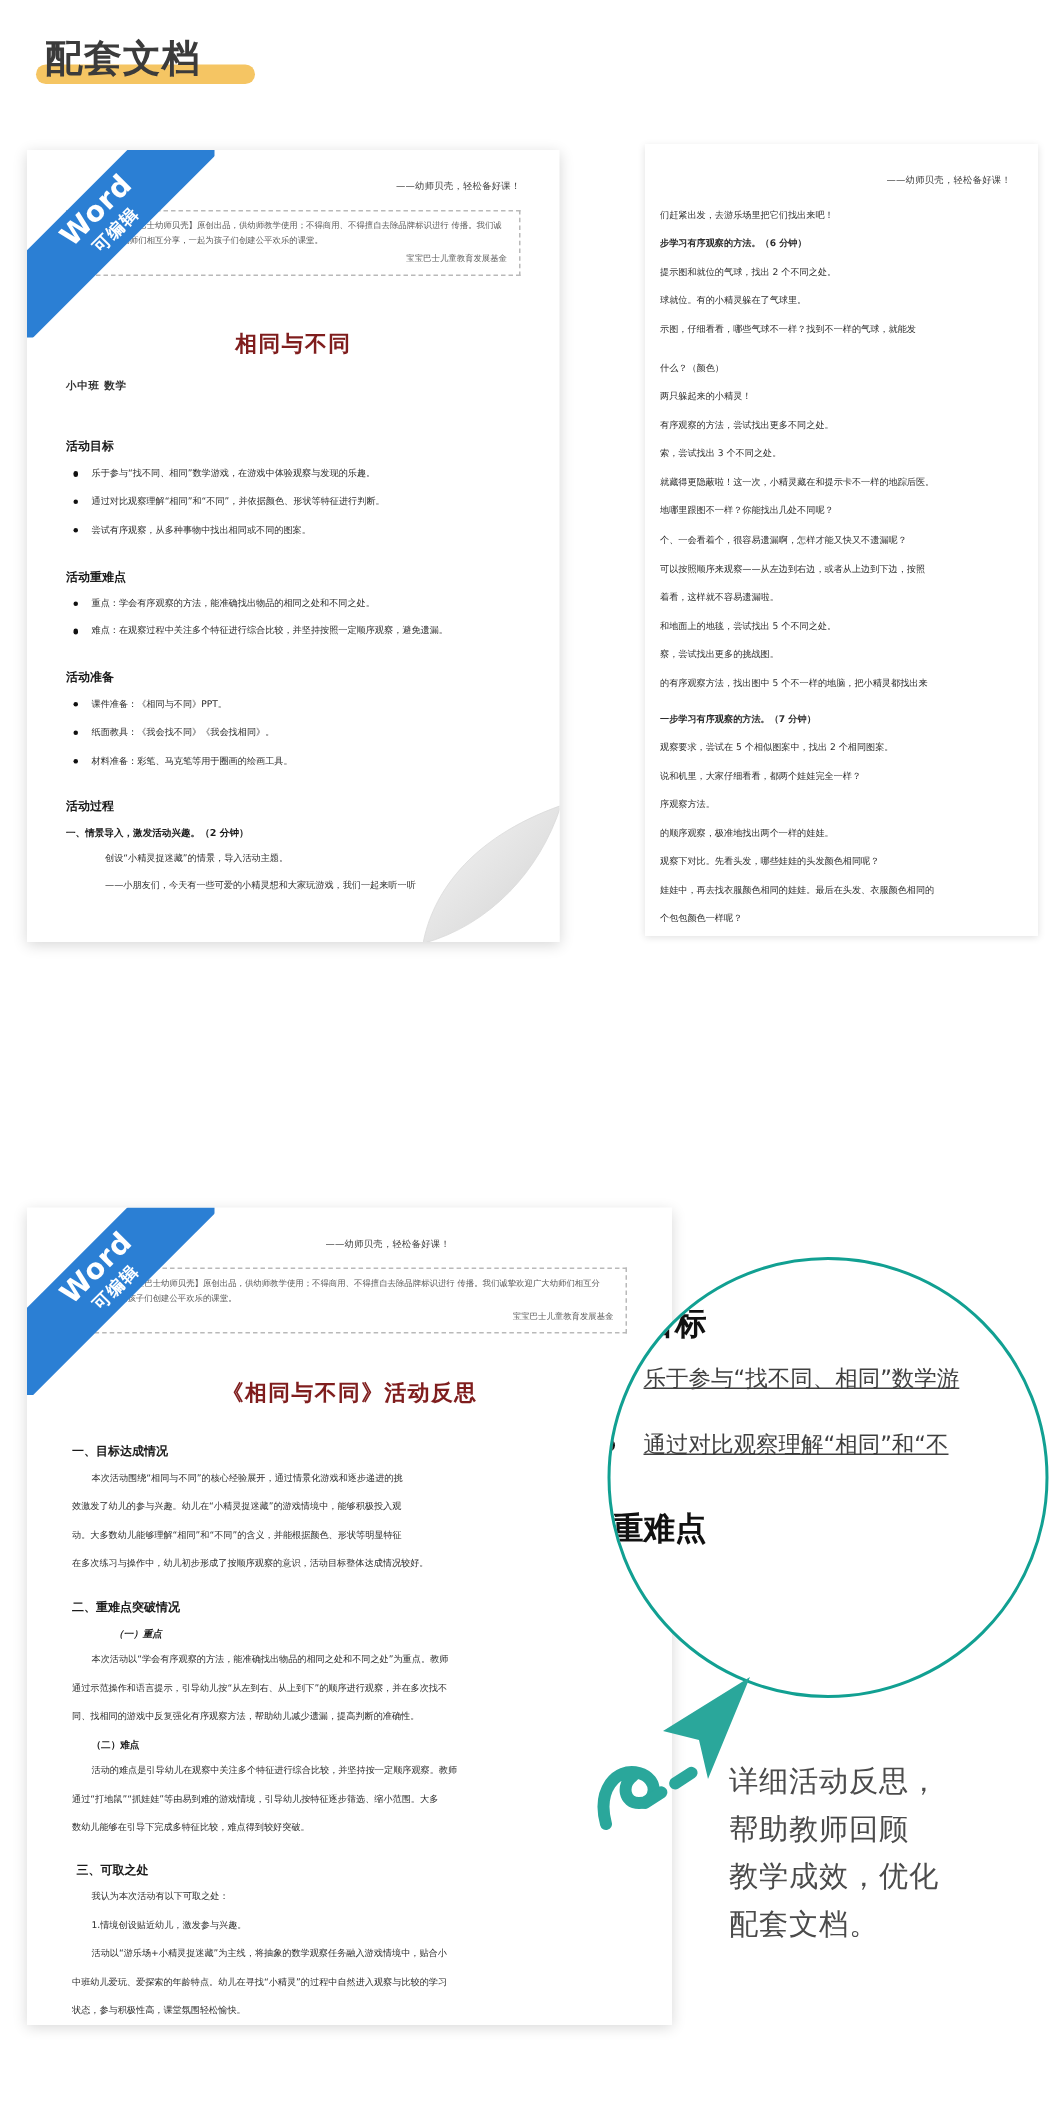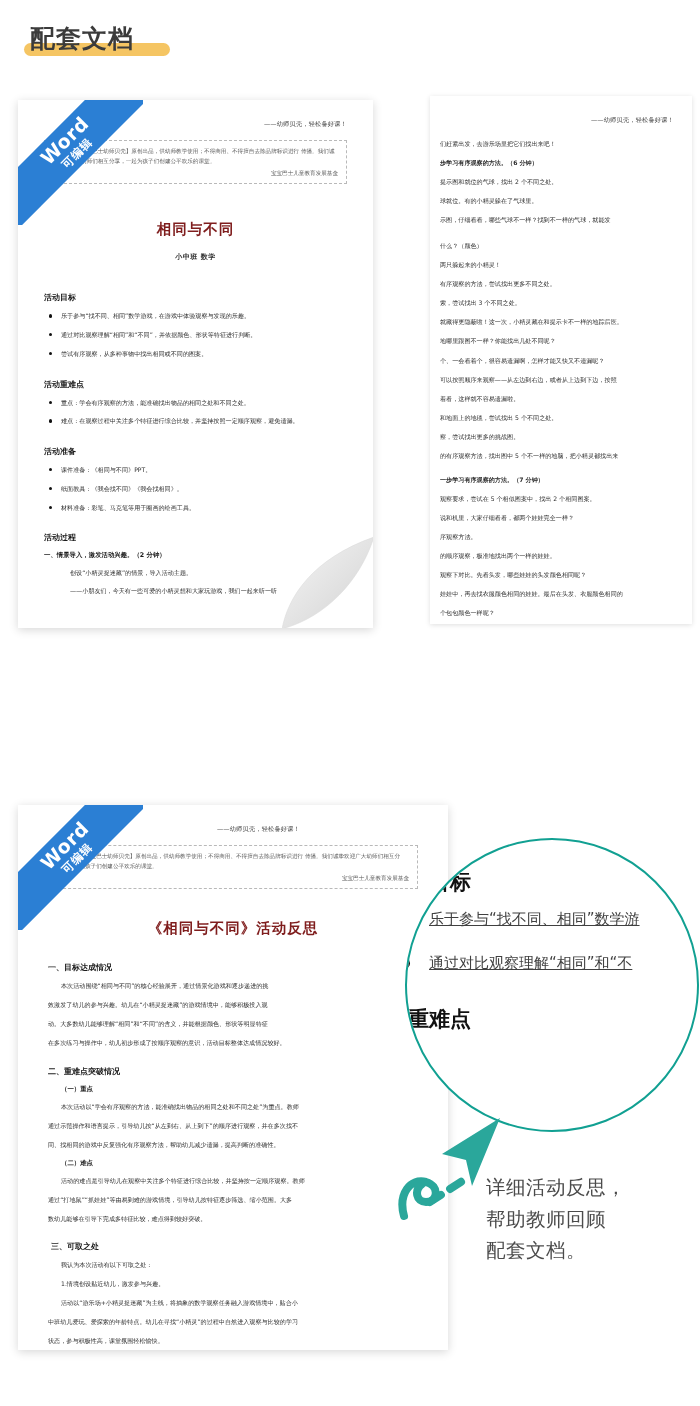--- a/index.html
+++ b/index.html
@@ -21,21 +21,21 @@
 
   .pg-inner{position:absolute;inset:0;padding:20px 26px 0 26px;box-sizing:border-box;}
   .pg-header{text-align:right;font-size:6.2px;color:#3b3b3b;letter-spacing:.2px;margin-bottom:11px;}
   .notice{
     border:1px dashed #b9b9b9;padding:6px 8px 5px 8px;font-size:5.6px;line-height:1.75;
     color:#5a5a5a;box-sizing:border-box;
   }
   .notice .sign{display:block;text-align:right;margin-top:2px;}
 
   .doc-title{text-align:center;font-size:14.5px;font-weight:bold;color:#7f1d1d;margin:36px 0 0 0;letter-spacing:1px;}
-  .doc-sub{text-align:center;font-size:7px;font-weight:bold;color:#333;margin-top:13px;letter-spacing:.5px;}
+  .doc-sub{font-size:7px;font-weight:bold;color:#333;margin-top:13px;letter-spacing:.5px;}
 
   .h2{font-size:8px;font-weight:bold;color:#1a1a1a;margin:20px 0 8px 0;}
   .h2.tight{margin-top:17px;}
   ul.bul{list-style:none;margin:0;padding:0;}
   ul.bul li{position:relative;padding-left:17px;font-size:6.1px;line-height:1.6;color:#2d2d2d;margin-bottom:9px;white-space:nowrap;}
   ul.bul li:before{content:"";position:absolute;left:5px;top:3px;width:3.4px;height:3.4px;background:#111;border-radius:50%;}
   .p1{font-size:6.4px;font-weight:bold;color:#1a1a1a;margin:6px 0 8px 0;}
   .p2{font-size:6.1px;color:#2d2d2d;margin:0 0 8px 26px;line-height:1.6;white-space:nowrap;}
   .pln{font-size:6.1px;color:#2d2d2d;margin:0 0 9px 0;line-height:1.65;white-space:nowrap;}
   .pln.ind{margin-left:13px;}
@@ -181,21 +181,21 @@
 
       <div class="doc-title" style="margin-top:30px;">《相同与不同》活动反思</div>
 
       <div class="h2" style="margin-top:24px;">一、目标达成情况</div>
       <div class="pln ind">本次活动围绕“相同与不同”的核心经验展开，通过情景化游戏和逐步递进的挑</div>
       <div class="pln">效激发了幼儿的参与兴趣。幼儿在“小精灵捉迷藏”的游戏情境中，能够积极投入观</div>
       <div class="pln">动。大多数幼儿能够理解“相同”和“不同”的含义，并能根据颜色、形状等明显特征</div>
       <div class="pln">在多次练习与操作中，幼儿初步形成了按顺序观察的意识，活动目标整体达成情况较好。</div>
 
       <div class="h2 tight">二、重难点突破情况</div>
-      <div class="p1" style="margin-left:13px;">（一）重点</div>
+      <div class="p1" style="margin-left:28px;font-style:italic;">（一）重点</div>
       <div class="pln ind">本次活动以“学会有序观察的方法，能准确找出物品的相同之处和不同之处”为重点。教师</div>
       <div class="pln">通过示范操作和语言提示，引导幼儿按“从左到右、从上到下”的顺序进行观察，并在多次找不</div>
       <div class="pln">同、找相同的游戏中反复强化有序观察方法，帮助幼儿减少遗漏，提高判断的准确性。</div>
       <div class="p1" style="margin-left:13px;">（二）难点</div>
       <div class="pln ind">活动的难点是引导幼儿在观察中关注多个特征进行综合比较，并坚持按一定顺序观察。教师</div>
       <div class="pln">通过“打地鼠”“抓娃娃”等由易到难的游戏情境，引导幼儿按特征逐步筛选、缩小范围。大多</div>
       <div class="pln">数幼儿能够在引导下完成多特征比较，难点得到较好突破。</div>
 
       <div class="h2 tight" style="margin-left:3px;">三、可取之处</div>
       <div class="pln ind">我认为本次活动有以下可取之处：</div>
@@ -226,16 +226,17 @@
 
   <svg class="arrow" style="left:396px;top:1098px;width:120px;height:130px;" viewBox="0 0 120 130">
     <path d="M8,118 C2,96 14,80 30,84 C44,88 42,104 30,104 C20,104 18,92 26,86" fill="none" stroke="#2aa79b" stroke-width="8" stroke-linecap="round"></path>
     <path d="M34,104 L74,78" fill="none" stroke="#2aa79b" stroke-width="8" stroke-linecap="round" stroke-dasharray="13 11"></path>
     <path d="M104,20 L76,88 L70,62 L46,56 Z" fill="#2aa79b"></path>
   </svg>
 
   <div class="caption" style="left:486px;top:1172px;">
     <div>详细活动反思，</div>
     <div>帮助教师回顾</div>
+    <div>教学成效，优化</div>
     <div>配套文档。</div>
   </div>
 
 </div>
 
 </body></html>

